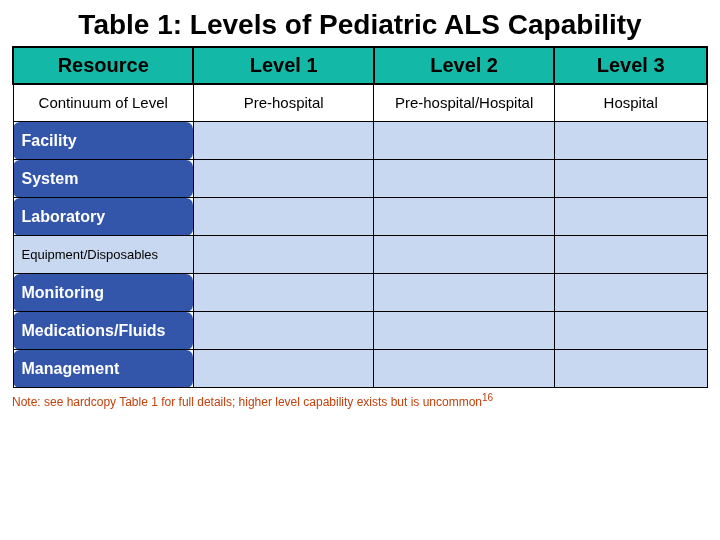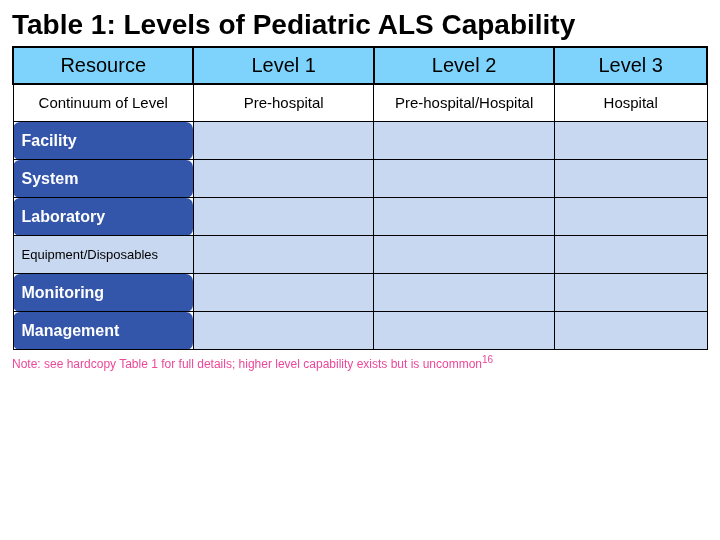--- a/index.html
+++ b/index.html
@@ -17,42 +17,42 @@
     }
 
     .page-container {
       width: 720px;
       height: 540px;
       padding: 8px 12px;
       background: #fff;
     }
 
     .page-title {
-      text-align: left;
+      text-align: center;
       font-size: 28px;
       font-weight: bold;
       color: #000;
       margin-bottom: 4px;
       line-height: 1.2;
     }
 
     table {
       width: 100%;
       border-collapse: collapse;
       table-layout: fixed;
     }
 
     thead tr th {
       border: 2px solid #000;
       padding: 6px 8px;
       text-align: center;
       font-size: 20px;
-      font-weight: normal;
+      font-weight: bold;
       color: #000;
-      background: #7dd3fc;
+      background: #14b8a6;
     }
 
     thead tr th:first-child {
       width: 26%;
     }
     thead tr th:nth-child(2) {
       width: 26%;
     }
     thead tr th:nth-child(3) {
       width: 26%;
@@ -94,21 +94,21 @@
     .subheader-row td {
       background: #fff !important;
       text-align: center;
       font-size: 15px;
       font-weight: normal;
       color: #000;
     }
 
     .note {
       font-size: 12px;
-      color: #ec4899;
+      color: #c2410c;
       margin-top: 4px;
     }
 
     .note sup {
       font-size: 10px;
     }
   </style>
 </head>
 <body>
 
@@ -156,20 +156,26 @@
         <td></td>
         <td></td>
       </tr>
       <tr class="highlight">
         <td>Monitoring</td>
         <td></td>
         <td></td>
         <td></td>
       </tr>
       <tr class="highlight">
+        <td>Medications/Fluids</td>
+        <td></td>
+        <td></td>
+        <td></td>
+      </tr>
+      <tr class="highlight">
         <td>Management</td>
         <td></td>
         <td></td>
         <td></td>
       </tr>
     </tbody>
   </table>
 
   <div class="note">
     <span>Note:  see hardcopy Table 1 for full details; higher level capability exists but is uncommon</span><sup>16</sup>

